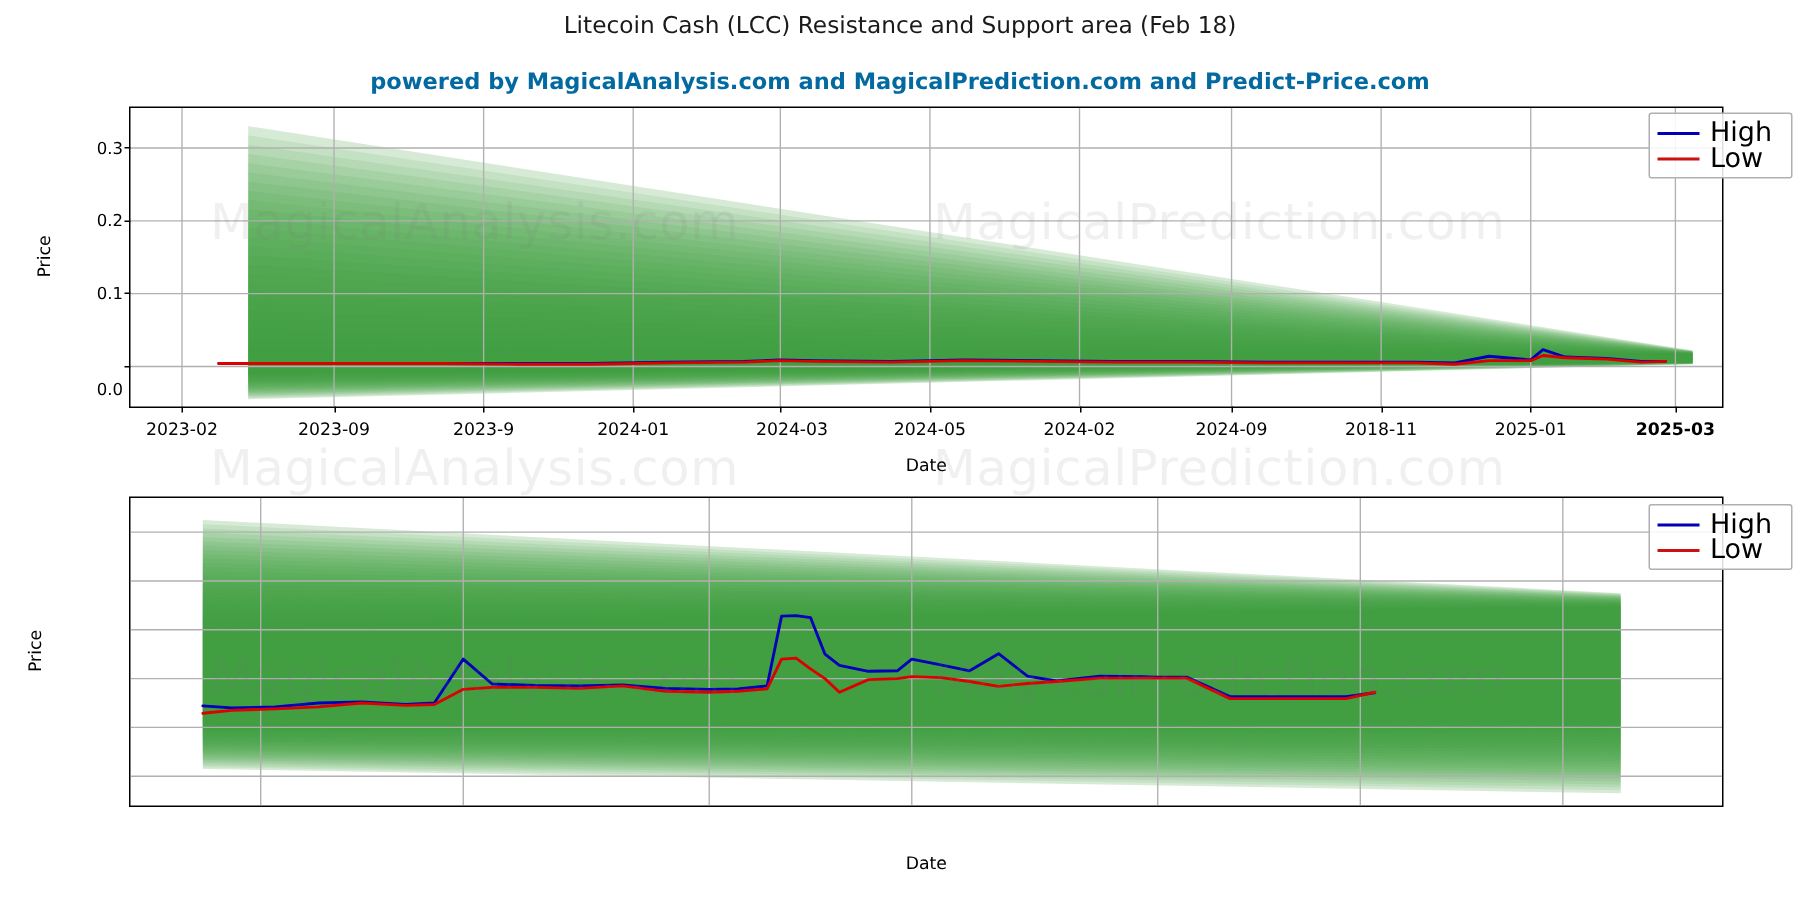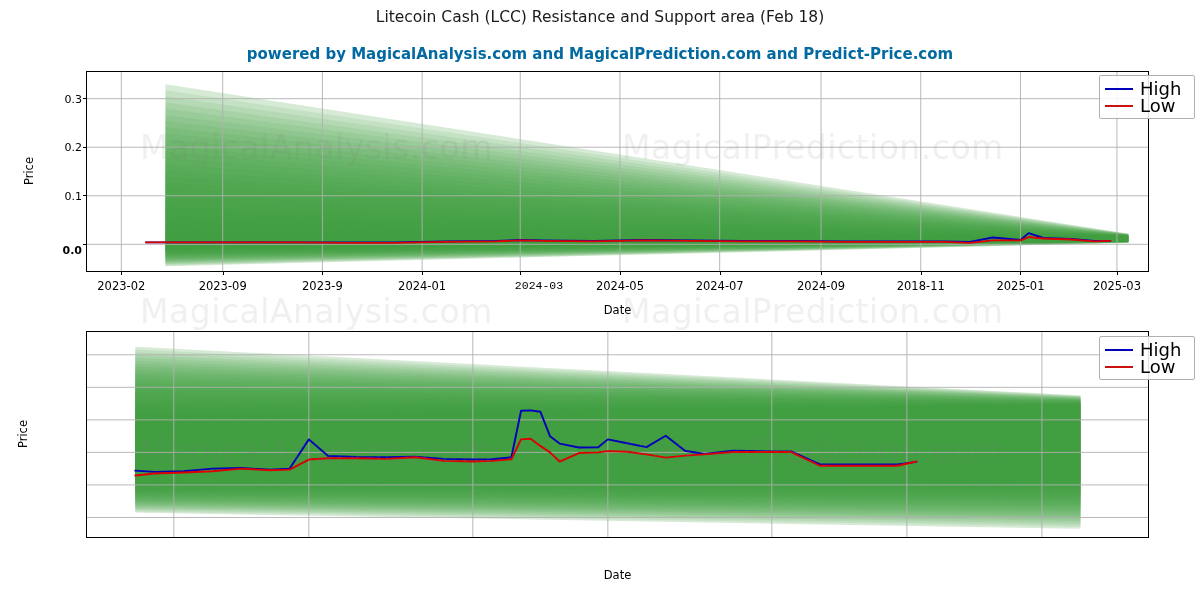--- a/index.html
+++ b/index.html
@@ -79,49 +79,49 @@
             <line x1="933.4838212634822" y1="0" x2="933.4838212634822" y2="199" stroke="#b0b0b0" stroke-width="0.9"></line>
             <line x1="1029.9383667180277" y1="0" x2="1029.9383667180277" y2="199" stroke="#b0b0b0" stroke-width="0.9"></line>
           </g>
           <polyline points="58.85,170.36 107.90,170.36 158.58,170.36 207.62,170.36 258.30,170.36 307.35,170.36 358.03,169.39 408.71,168.91 433.23,167.94 456.12,168.42 506.80,168.91 555.84,167.94 606.52,168.42 655.56,168.91 706.24,168.91 756.92,169.39 805.97,169.39 856.65,169.39 882.80,169.88 905.69,165.51 933.48,167.94 941.66,161.14 956.37,166.00 984.16,166.97 1007.05,168.91 1023.40,168.91" fill="none" stroke="#0000bb" stroke-width="1.9" stroke-linejoin="round" stroke-linecap="round"></polyline>
           <polyline points="58.85,170.36 107.90,170.36 158.58,170.36 207.62,170.36 258.30,170.85 307.35,170.85 358.03,169.88 408.71,169.39 433.23,168.42 456.12,168.91 506.80,169.39 555.84,168.42 606.52,168.91 655.56,169.39 706.24,169.39 756.92,169.88 805.97,169.88 856.65,169.88 882.80,170.85 905.69,168.42 933.48,168.42 941.66,165.02 956.37,166.48 984.16,167.45 1007.05,169.39 1023.40,168.91" fill="none" stroke="#dd0000" stroke-width="1.9" stroke-linejoin="round" stroke-linecap="round"></polyline>
         </svg>
     </div>
     <div class="ylabel" style="left:-1px;top:164px;width:60px;text-align:center;">Price</div>
     <div class="xlabel" style="left:86px;top:303px;width:1063px;">Date</div>
     <div id="ticks-top">
-        <div class="ytick" style="left: 38px; width: 44px; top: 250px; font-weight: bold;">0.0</div>
+        <div class="ytick" style="left: 38px; width: 44px; top: 260px;">0.0</div>
         <div class="tickmark" style="left: 82.5px; top: 243.805px; width: 4px; height: 1px;"></div>
         <div class="ytick" style="left: 38px; width: 44px; top: 195.768px;">0.1</div>
         <div class="tickmark" style="left: 82.5px; top: 195.268px; width: 4px; height: 1px;"></div>
         <div class="ytick" style="left: 38px; width: 44px; top: 147.232px;">0.2</div>
         <div class="tickmark" style="left: 82.5px; top: 146.732px; width: 4px; height: 1px;"></div>
         <div class="ytick" style="left: 38px; width: 44px; top: 98.6951px;">0.3</div>
         <div class="tickmark" style="left: 82.5px; top: 98.1951px; width: 4px; height: 1px;"></div>
         <div class="xtick" style="left: 121.331px; top: 279px;">2023-02</div>
         <div class="tickmark" style="left: 121.331px; top: 271px; width: 1px; height: 4px;"></div>
         <div class="xtick" style="left: 222.69px; top: 279px;">2023-09</div>
         <div class="tickmark" style="left: 222.69px; top: 271px; width: 1px; height: 4px;"></div>
         <div class="xtick" style="left: 322.414px; top: 279px;">2023-9</div>
         <div class="tickmark" style="left: 322.414px; top: 271px; width: 1px; height: 4px;"></div>
         <div class="xtick" style="left: 422.139px; top: 279px; text-align: right;">2024-01</div>
         <div class="tickmark" style="left: 422.139px; top: 271px; width: 1px; height: 4px;"></div>
-        <div class="xtick" style="left: 539px; top: 279px; font-family: Liberation Mono, monospace;">2024-03</div>
+        <div class="xtick" style="left: 528px; top: 279px;">2024-03</div>
         <div class="tickmark" style="left: 520.228px; top: 271px; width: 1px; height: 4px;"></div>
         <div class="xtick" style="left: 619.952px; top: 279px;">2024-05</div>
         <div class="tickmark" style="left: 619.952px; top: 271px; width: 1px; height: 4px;"></div>
-        <div class="xtick" style="left: 719.676px; top: 279px;">2024-07</div>
+        <div class="xtick" style="left: 719.676px; top: 279px;">2024-02</div>
         <div class="tickmark" style="left: 719.676px; top: 271px; width: 1px; height: 4px;"></div>
         <div class="xtick" style="left: 821.035px; top: 279px;">2024-09</div>
         <div class="tickmark" style="left: 821.035px; top: 271px; width: 1px; height: 4px;"></div>
         <div class="xtick" style="left: 920.76px; top: 279px;">2018-11</div>
         <div class="tickmark" style="left: 920.76px; top: 271px; width: 1px; height: 4px;"></div>
         <div class="xtick" style="left: 1020.48px; top: 279px;">2025-01</div>
         <div class="tickmark" style="left: 1020.48px; top: 271px; width: 1px; height: 4px;"></div>
-        <div class="xtick" style="left: 1116.94px; top: 279px;">2025-03</div>
+        <div class="xtick" style="left: 1116.94px; top: 279px; font-weight: bold;">2025-03</div>
         <div class="tickmark" style="left: 1116.94px; top: 271px; width: 1px; height: 4px;"></div>
       </div>
     <div class="legend" style="left:1099px;top:75px;width:96px;">
       <div class="legrow">
         <span class="legline" style="border-top-color:#0000bb;"></span>
         <span class="legtext">High</span>
       </div>
       <div class="legrow">
         <span class="legline" style="border-top-color:#cc1111;"></span>
         <span class="legtext">Low</span>

